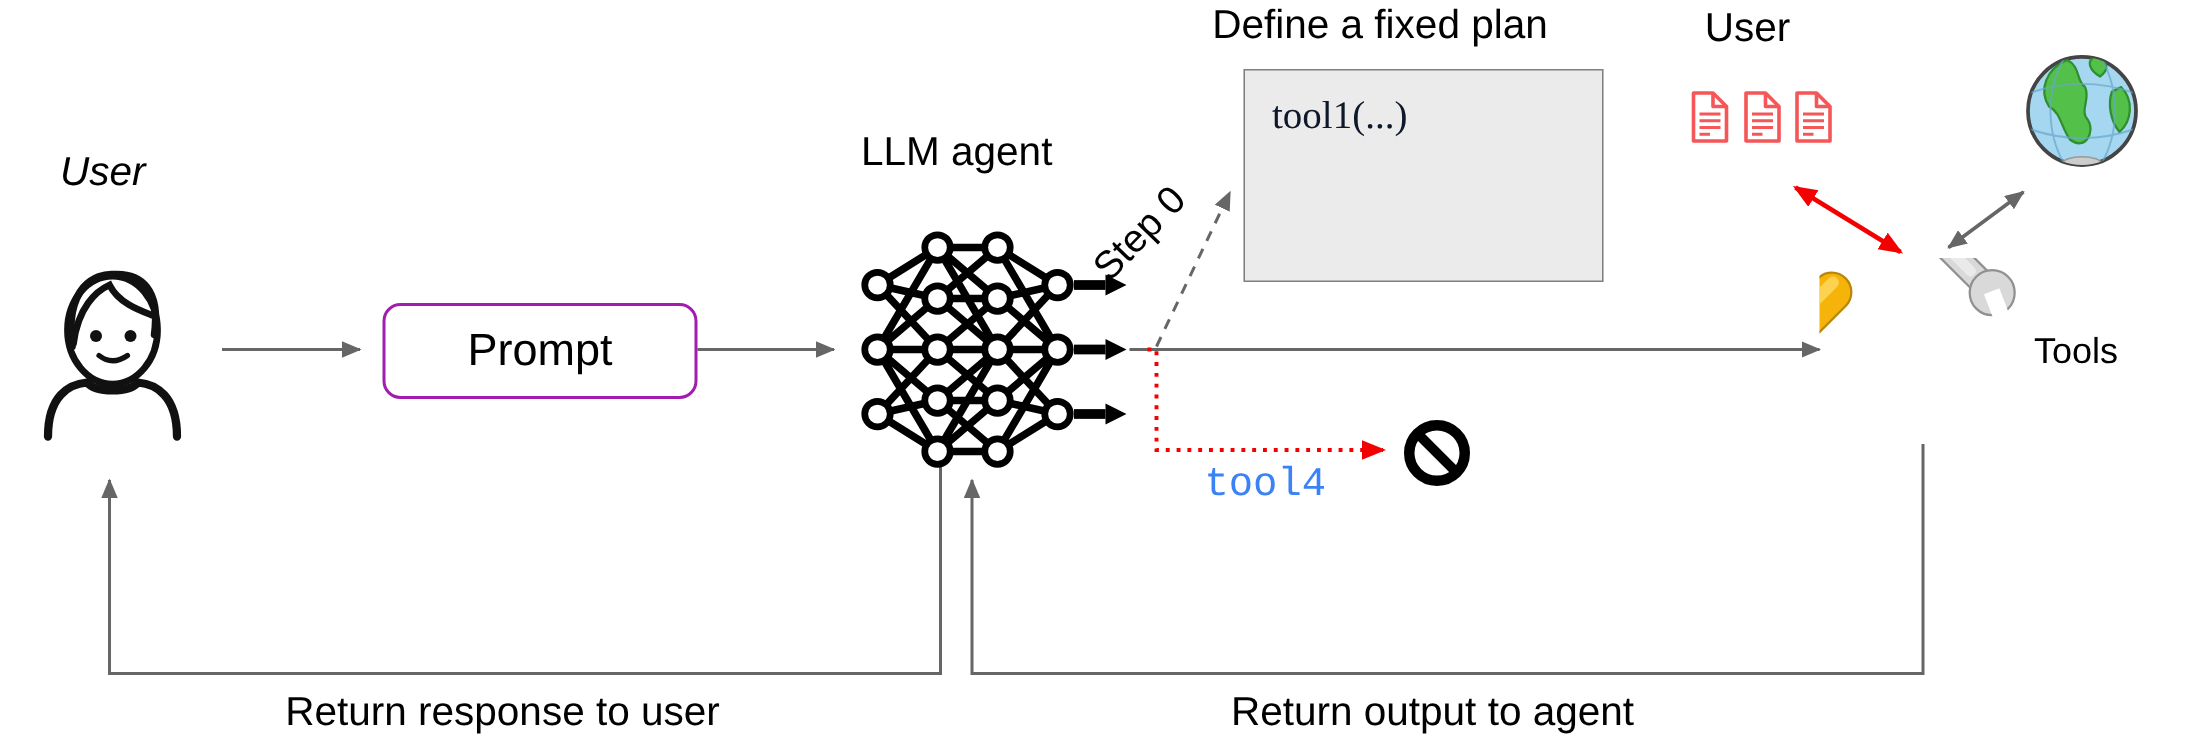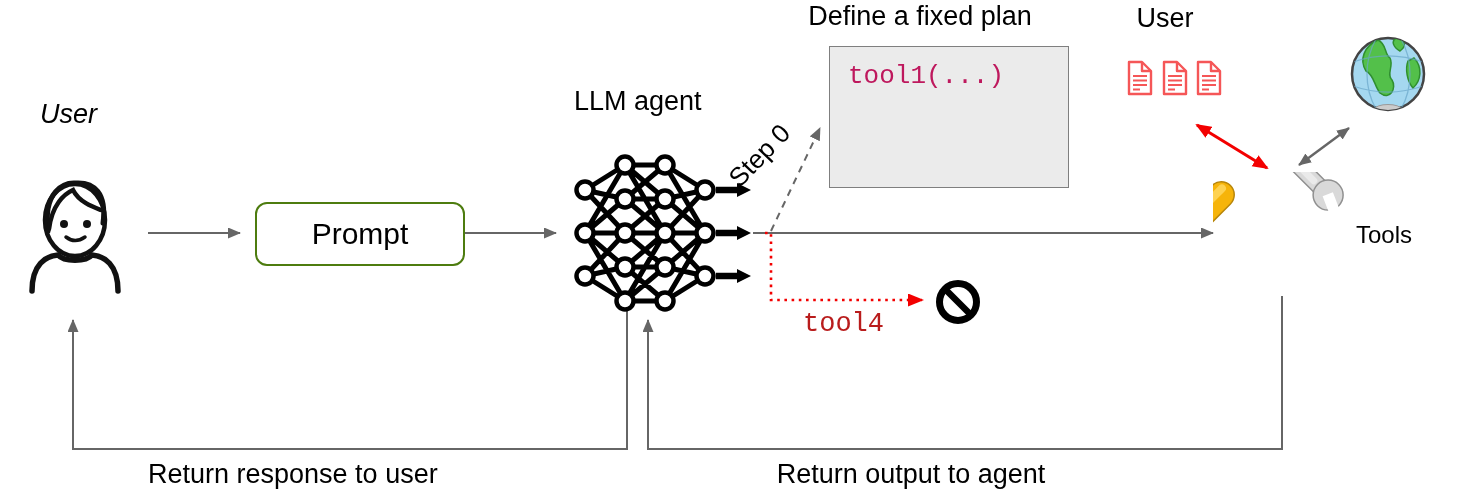--- a/index.html
+++ b/index.html
@@ -6,34 +6,34 @@
   .canvas{position:relative;width:1472px;height:496px;background:#fff;overflow:hidden;
           font-family:"Liberation Sans",sans-serif;color:#000;}
   .abs{position:absolute;}
   .label{position:absolute;font-size:27px;line-height:1.15;color:#000;white-space:nowrap;}
   .lbl-user{left:40px;top:99px;font-style:italic;}
   .lbl-llm{left:574px;top:86px;}
   .lbl-plan-title{left:806px;top:1px;width:228px;text-align:center;}
   .lbl-data{left:1123px;top:3px;width:84px;text-align:center;}
   .lbl-env{left:1291px;top:3px;width:182px;text-align:center;}
   .lbl-tools{left:1356px;top:221px;font-size:24px;}
-  .lbl-ret-user{left:148px;top:459px;width:374px;}
-  .lbl-ret-agent{left:744px;top:459px;width:334px;text-align:center;}
+  .lbl-ret-user{left:148px;top:459px;width:374px;text-align:center;}
+  .lbl-ret-agent{left:788px;top:459px;width:334px;text-align:center;}
   .lbl-step{left:704px;top:141px;width:112px;text-align:center;font-size:26px;
             transform:rotate(-46deg);}
   .lbl-tool4{left:803px;top:309px;font-family:"Liberation Mono","DejaVu Sans Mono",monospace;
-             font-size:27px;color:#b91c1c;}
+             font-size:27px;color:#3b82f6;}
   .prompt-box{left:255px;top:202px;width:206px;height:60px;background:#fff;
-              border:2px solid #4d7c0f;border-radius:12px;display:flex;align-items:center;
+              border:2px solid #a21caf;border-radius:12px;display:flex;align-items:center;
               justify-content:center;font-size:30px;}
   .plan-box{left:829px;top:46px;width:240px;height:142px;background:#ebebeb;
             border:1.5px solid #7f7f7f;box-sizing:border-box;
             padding:10px 0 0 18px;}
-  .plan-box div{font-family:Liberation Mono, monospace;
-                font-size:26px;line-height:39px;color:#be185d;}
+  .plan-box div{font-family:Liberation Serif, serif;
+                font-size:26px;line-height:39px;color:#0f172a;}
   svg{display:block;}
 </style>
 </head>
 <body>
 
 <div class="canvas">
 
   <svg class="abs" style="left:0;top:0" width="1472" height="496" viewBox="0 0 1472 496">
     <defs>
       <marker id="mg" markerUnits="userSpaceOnUse" markerWidth="14" markerHeight="12" refX="12" refY="5.5" orient="auto-start-reverse">

